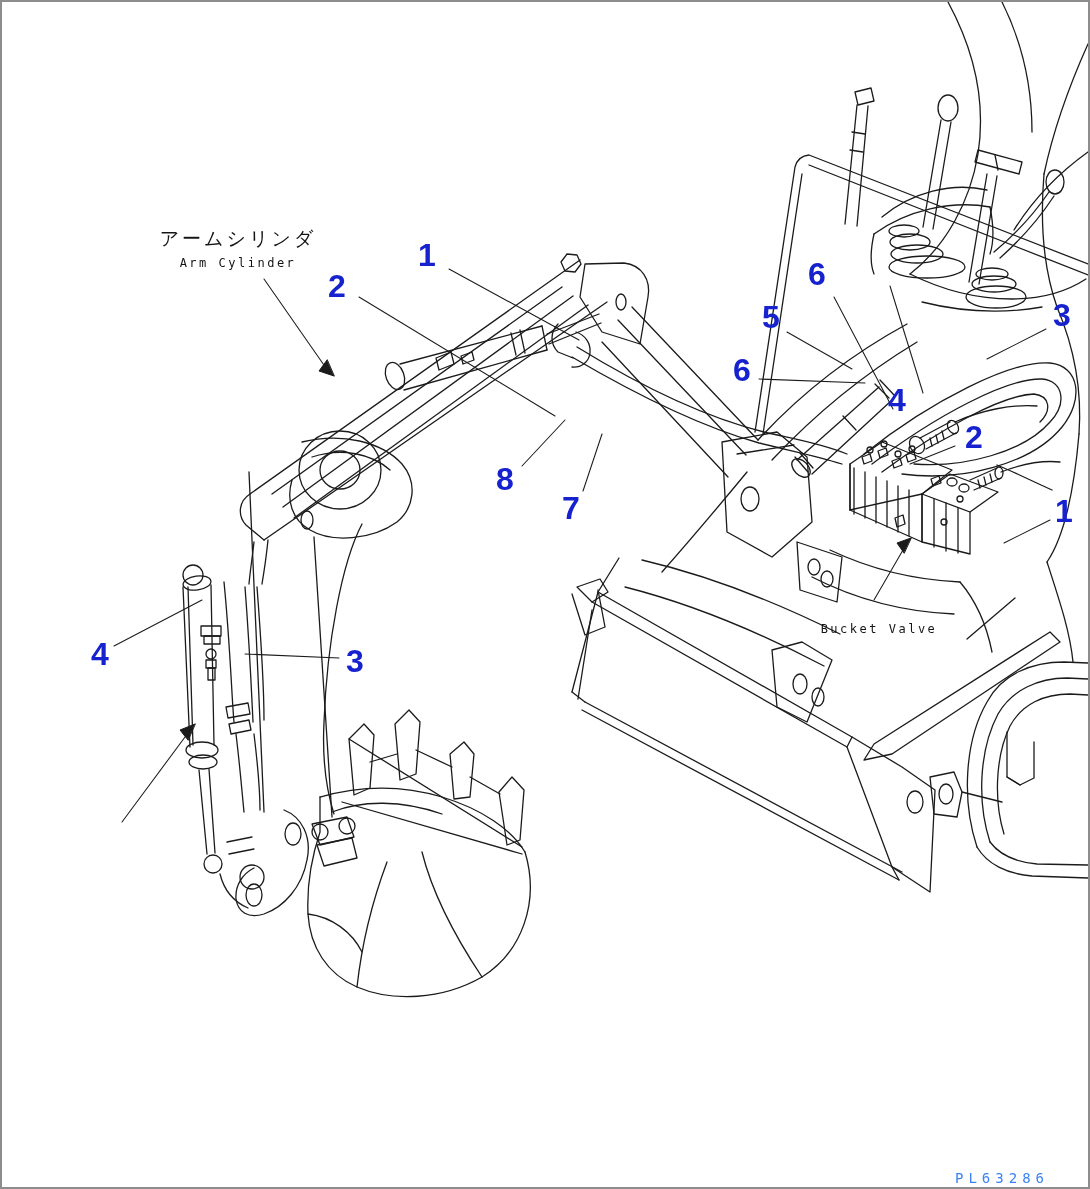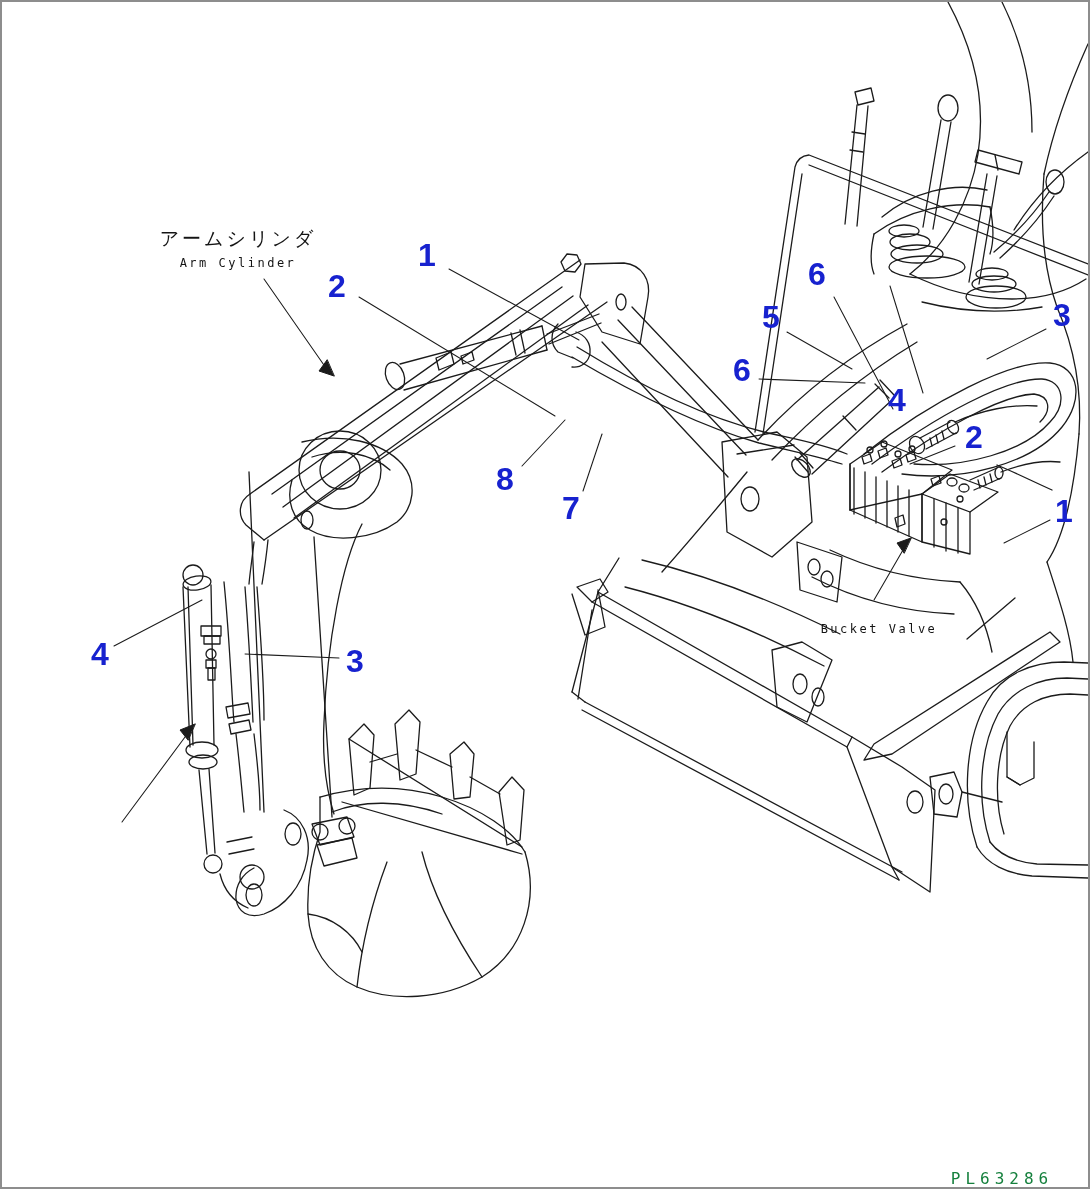--- a/index.html
+++ b/index.html
@@ -32,21 +32,21 @@
     font-family:"DejaVu Sans", sans-serif;
     display:block;
   }
   .lbl .en{
     font-size:12px;letter-spacing:2.5px;
     font-family:"DejaVu Sans Mono", monospace;
     display:block;margin-top:4px;
   }
   .partcode{
     position:absolute;transform:translate(-50%,-50%);
-    font-size:16px;letter-spacing:5px;color:#15803d;
+    font-size:14px;letter-spacing:5px;color:#3b82f6;
     font-family:"DejaVu Sans Mono", monospace;
   }
 </style>
 </head>
 <body>
 
 <div class="stage">
 
   <svg class="art" width="1086" height="1185" viewBox="0 0 1086 1185">
 

